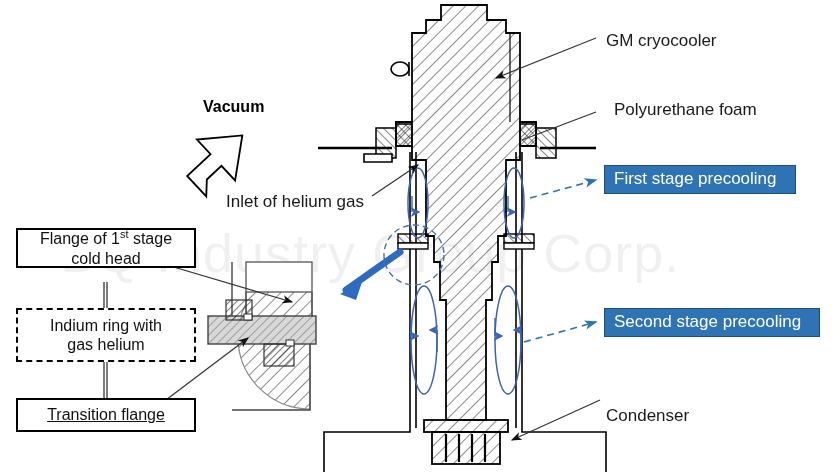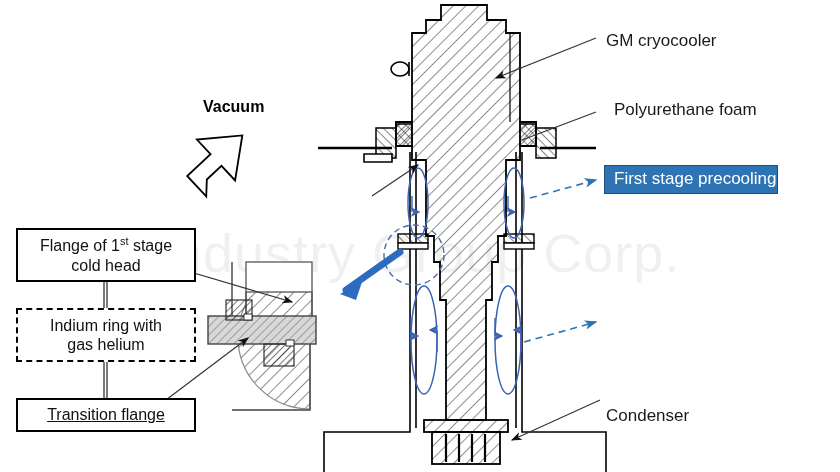--- a/index.html
+++ b/index.html
@@ -4,21 +4,21 @@
 <style>
   html,body{margin:0;padding:0;background:#ffffff;}
   body{width:840px;height:472px;overflow:hidden;
        font-family:"Liberation Sans",sans-serif;color:#000;}
   #stage{position:relative;width:840px;height:472px;background:#fff;}
   #stage svg{position:absolute;left:0;top:0;}
   .lbl{position:absolute;white-space:nowrap;line-height:1.18;text-align:center;}
   .plain{font-size:17px;color:#1a1a1a;}
   .bold{font-size:16px;font-weight:bold;color:#000;margin-left:35px;}
   .callout{position:absolute;background:#2E74B5;color:#fff;font-size:17px;
-           border:1px solid #1F4E79;padding:3px 0 4px 9px;white-space:nowrap;}
+           border:1px solid #1F4E79;padding:3px 18px 4px 9px;white-space:nowrap;}
   .boxlbl{position:absolute;background:#fff;border:2px solid #000;
           font-size:16px;text-align:center;color:#111;
           display:flex;align-items:center;justify-content:center;
           line-height:1.2;box-sizing:border-box;}
   .boxlbl.dashed{border:2px dashed #000;}
   .wm{position:absolute;left:60px;top:222px;width:780px;
       font-size:54px;color:#000;opacity:.055;letter-spacing:1px;
       font-family:"Liberation Sans",sans-serif;pointer-events:none;}
   sup{font-size:.68em;vertical-align:super;}
 </style>
@@ -177,27 +177,29 @@
       <path d="M196,128 L224,128 L224,160 L244,160 L216,196 L188,160 L208,160 L208,140 Z" transform="rotate(-133 216 160)" fill="#fff" stroke="#000" stroke-width="1.8"></path>
     </g>
   </svg>
 
   <div class="lbl plain" style="left:606px; top:31px;">GM cryocooler</div>
 
   <div class="lbl plain" style="left:606px; top:100px;margin-left:8px;">Polyurethane foam</div>
 
   <div class="lbl bold" style="left:168px; top:98px;">Vacuum</div>
 
+  <div class="lbl plain" style="left:226px; top:192px;">Inlet of helium gas</div>
 
   <div class="lbl plain" style="left:606px; top:406px;">Condenser</div>
 
   <div class="callout" style="left:604px; top:165px;">First stage precooling</div>
 
-
-  <div class="boxlbl" style="left:16px; top:228px; width:180px; height:54px;">
+  <div class="callout" style="left:604px; top:308px;">Second stage precooling</div>
+
+  <div class="boxlbl" style="left:16px; top:228px; width:180px; height:40px;">
     <span>
       <span>Flange of 1</span><sup>st</sup><span> stage</span><br>
       <span>cold head</span>
     </span>
   </div>
 
   <div class="boxlbl dashed" style="left:16px; top:308px; width:180px; height:54px;">
     <span>
       <span>Indium ring with</span><br>
       <span>gas helium</span>

